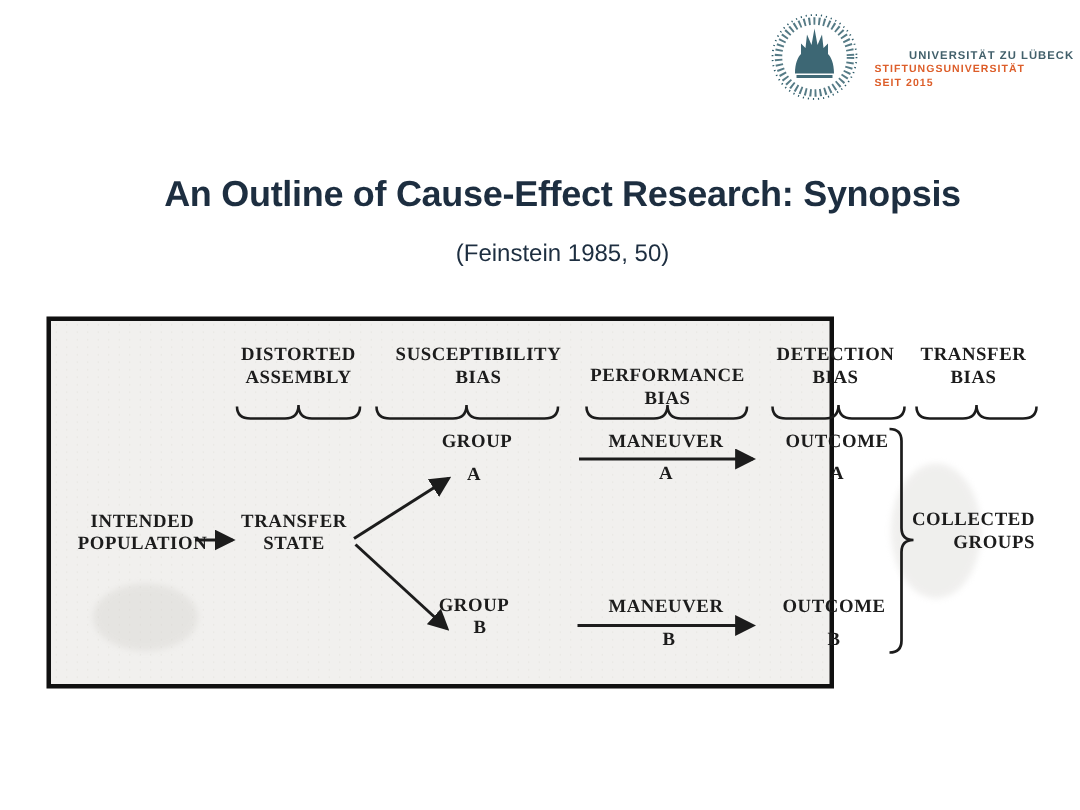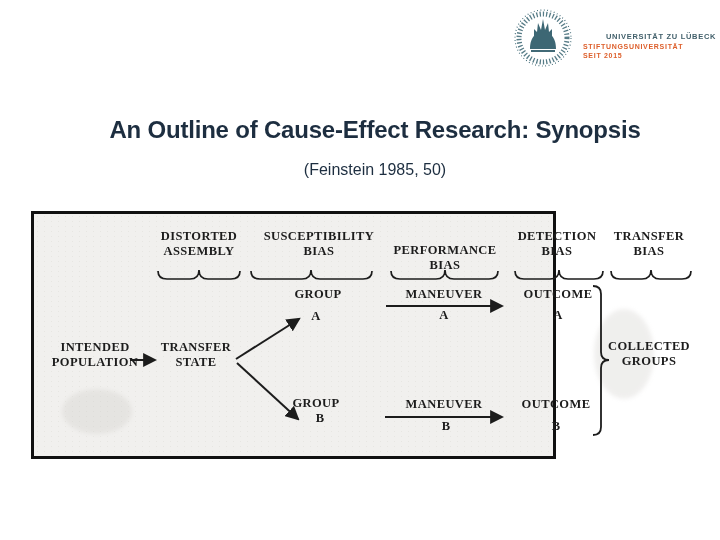--- a/index.html
+++ b/index.html
@@ -117,21 +117,21 @@
     <div class="fig-label" style="left:282px;top:95px;">A</div>
     <div class="fig-label" style="left:410px;top:73px;">MANEUVER</div>
     <div class="fig-label" style="left:410px;top:94px;">A</div>
     <div class="fig-label" style="left:524px;top:73px;">OUTCOME</div>
     <div class="fig-label" style="left:524px;top:94px;">A</div>
 
     <div class="fig-label" style="left:61px;top:126px;">INTENDED
 POPULATION</div>
     <div class="fig-label" style="left:162px;top:126px;">TRANSFER
 STATE</div>
-    <div class="fig-label" style="left:615px;top:125px;">COLLECTED
+    <div class="fig-label" style="left:615px;top:125px;text-align:right;">COLLECTED
 GROUPS</div>
 
     <div class="fig-label" style="left:282px;top:182px;">GROUP</div>
     <div class="fig-label" style="left:286px;top:197px;">B</div>
     <div class="fig-label" style="left:410px;top:183px;">MANEUVER</div>
     <div class="fig-label" style="left:412px;top:205px;">B</div>
     <div class="fig-label" style="left:522px;top:183px;">OUTCOME</div>
     <div class="fig-label" style="left:522px;top:205px;">B</div>
 
   </div>

